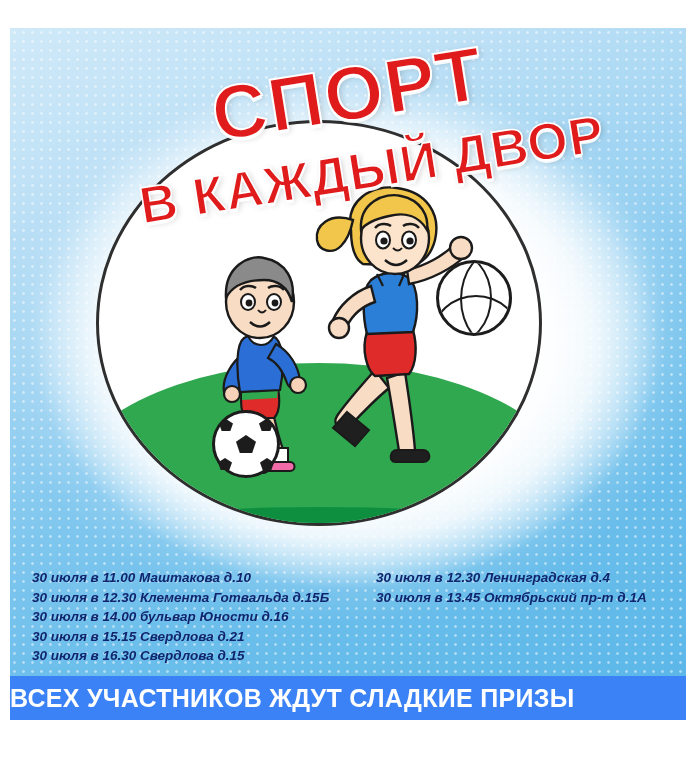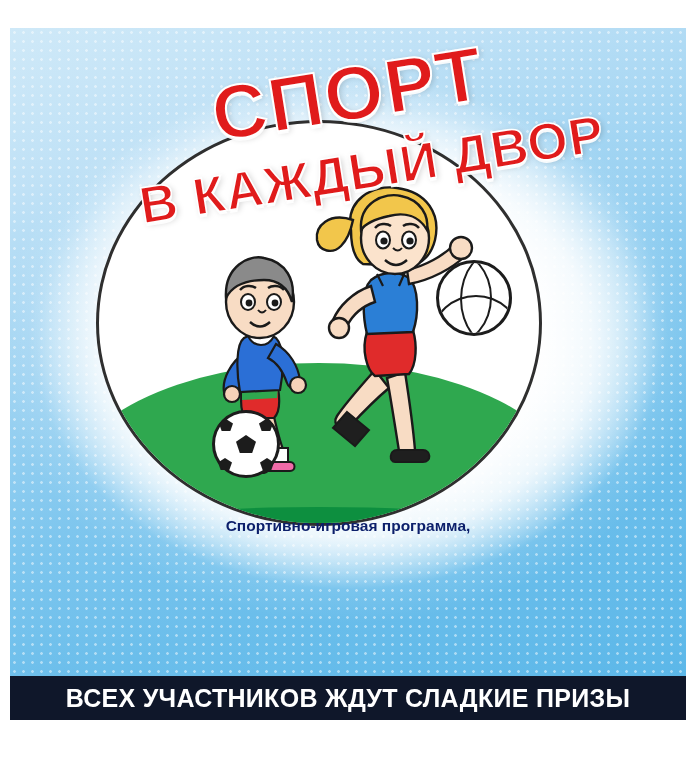--- a/index.html
+++ b/index.html
@@ -104,21 +104,21 @@
   }
   .sched .col{width:50%;padding-left:12px;box-sizing:border-box;}
   .sched .col:last-child{padding-left:28px;}
   .sched .row{
     color:#10256d;font-weight:bold;font-style:italic;font-size:13.5px;line-height:19.6px;
     white-space:nowrap;
   }
 
   .banner{
     position:absolute;left:10px;top:676px;width:676px;height:44px;
-    background:#0f172a;display:flex;align-items:center;justify-content:center;z-index:8;
+    background:#3b82f6;display:flex;align-items:center;justify-content:flex-start;z-index:8;
   }
   .banner span{
     color:#ffffff;font-weight:bold;font-size:25px;letter-spacing:.3px;
   }
 </style>
 </head>
 <body>
 
 <div class="poster">
 
@@ -215,25 +215,33 @@
         <span class="ln c2"></span>
     </div>
   </div>
 
   <div class="title">
     <span class="l1">СПОРТ</span>
     <span class="l2">В КАЖДЫЙ ДВОР</span>
   </div>
 
   <div class="subtitle">
-    <div>Спортивно-игровая программа,</div>
   </div>
 
   <div class="sched">
     <div class="col">
+      <div class="row">30 июля в 11.00 Маштакова д.10</div>
+      <div class="row">30 июля в 12.30 Клемента Готвальда д.15Б</div>
+      <div class="row">30 июля в 14.00 бульвар Юности д.16</div>
+      <div class="row">30 июля в 15.15 Свердлова д.21</div>
+      <div class="row">30 июля в 16.30 Свердлова д.15</div>
+    </div>
+    <div class="col">
+      <div class="row">30 июля в 12.30 Ленинградская д.4</div>
+      <div class="row">30 июля в 13.45 Октябрьский пр-т д.1А</div>
     </div>
   </div>
 
   <div class="banner">
     <span>ВСЕХ УЧАСТНИКОВ ЖДУТ СЛАДКИЕ ПРИЗЫ</span>
   </div>
 
 </div>
 
 </body></html>

